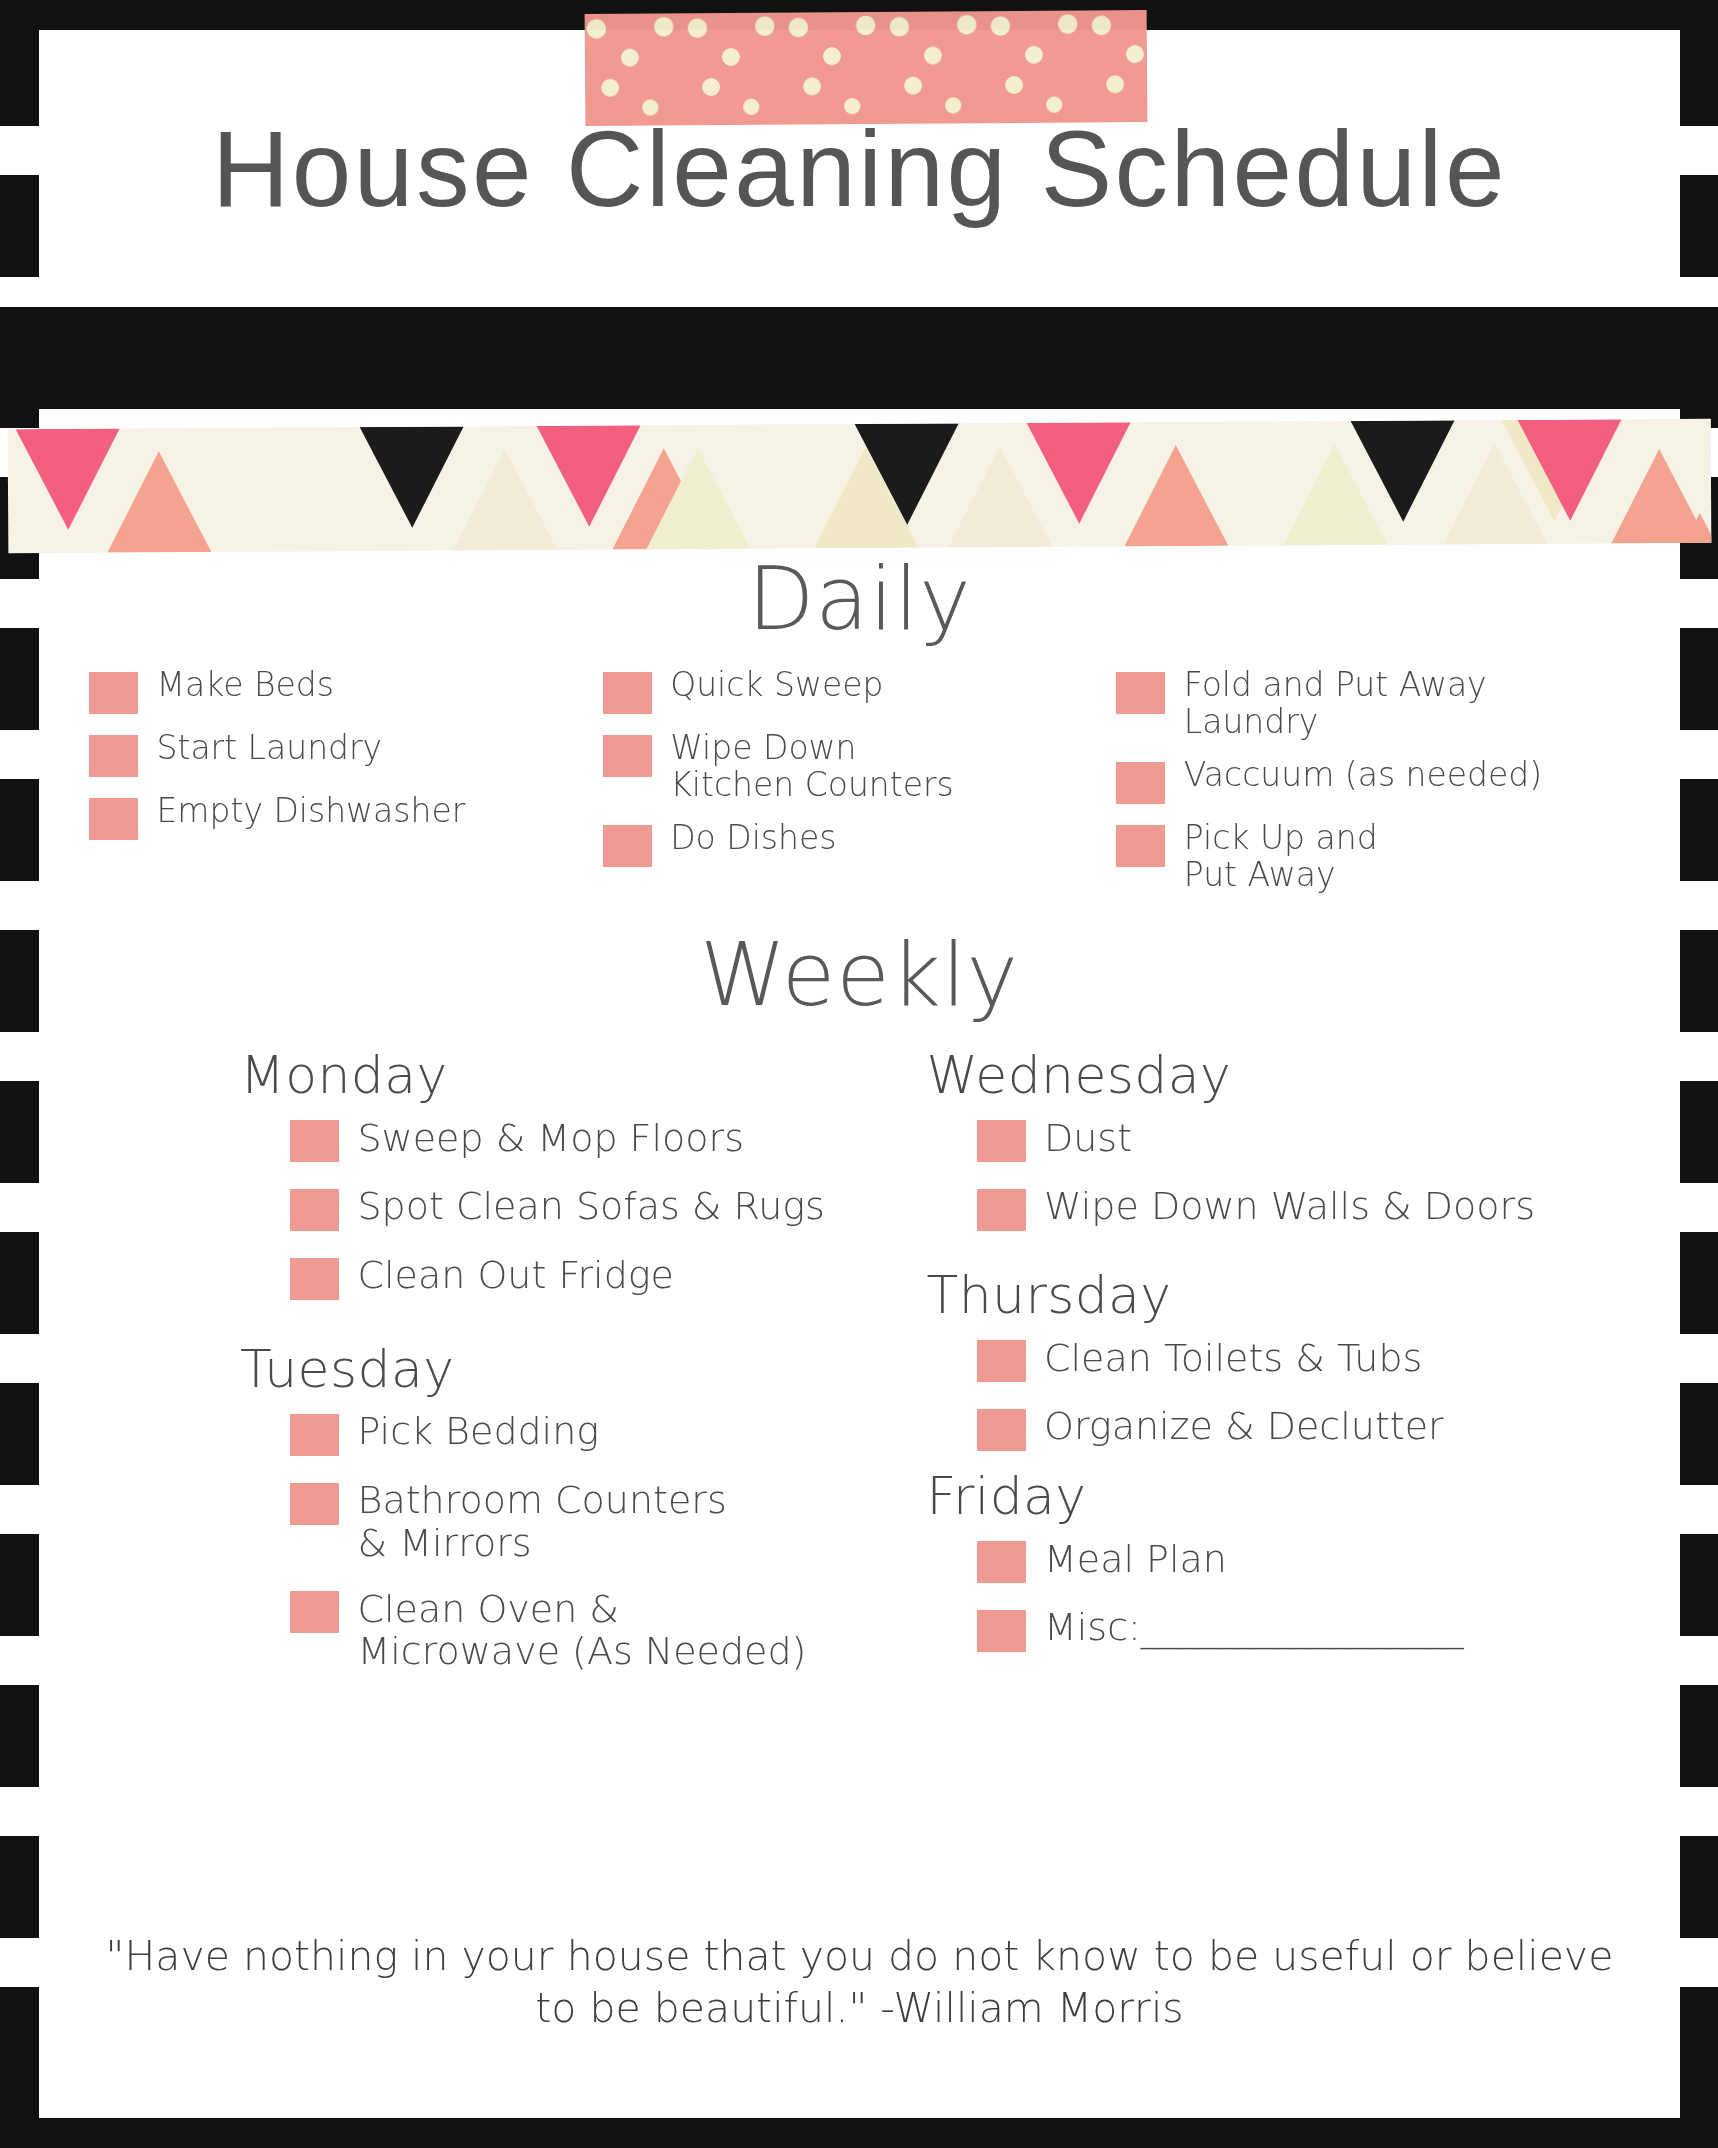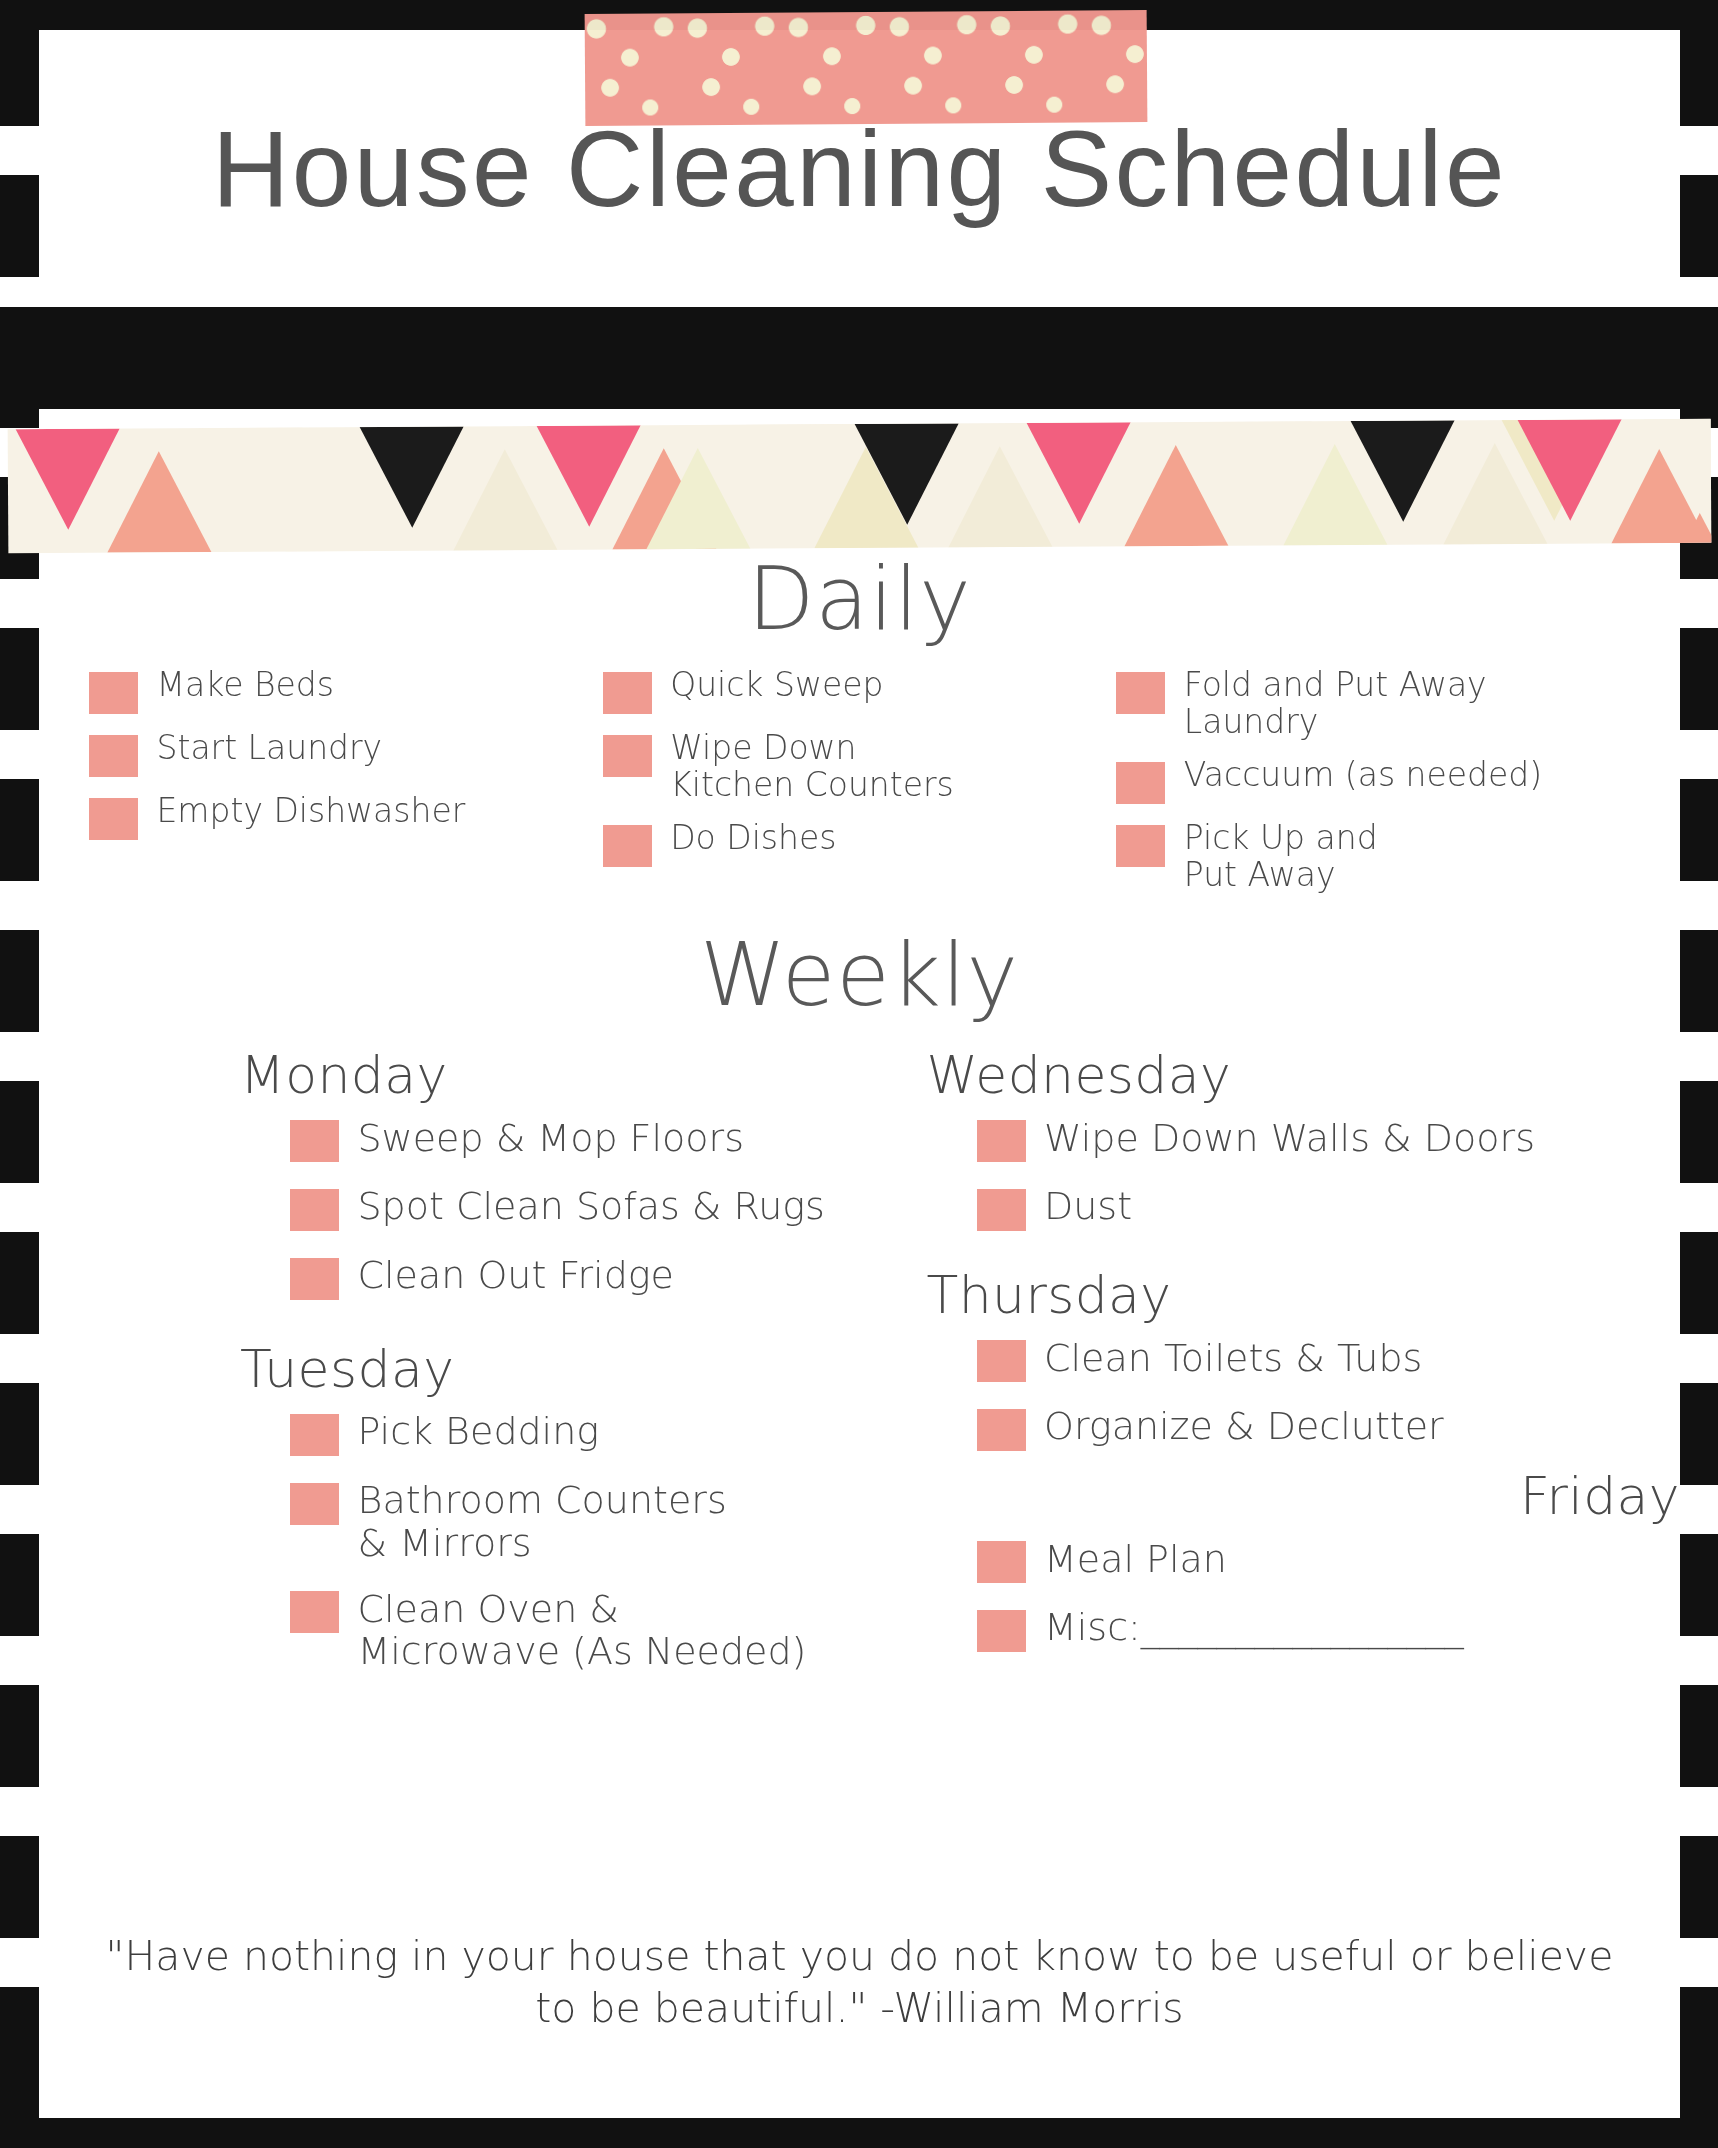--- a/index.html
+++ b/index.html
@@ -374,41 +374,41 @@
         </div>
       </div>
     </div>
 
     <div class="weekly-col right" style="padding-left:67px;">
 
       <div class="day-name">Wednesday</div>
       <div class="day-tasks">
         <div class="task">
           <div class="box"></div>
+          <div class="task-label">Dust</div>
+        </div>
+        <div class="task">
+          <div class="box"></div>
           <div class="task-label">Wipe Down Walls &amp; Doors</div>
-        </div>
-        <div class="task">
-          <div class="box"></div>
-          <div class="task-label">Dust</div>
         </div>
       </div>
 
       <div class="day-name" style="margin-top:34px;">Thursday</div>
       <div class="day-tasks">
         <div class="task">
           <div class="box"></div>
           <div class="task-label">Clean Toilets &amp; Tubs</div>
         </div>
         <div class="task">
           <div class="box"></div>
           <div class="task-label">Organize &amp; Declutter</div>
         </div>
       </div>
 
-      <div class="day-name" style="text-align:right;">Friday</div>
+      <div class="day-name" style="">Friday</div>
       <div class="day-tasks">
         <div class="task">
           <div class="box"></div>
           <div class="task-label">Meal Plan</div>
         </div>
         <div class="task">
           <div class="box"></div>
           <div class="task-label">Misc:_________________</div>
         </div>
       </div>

